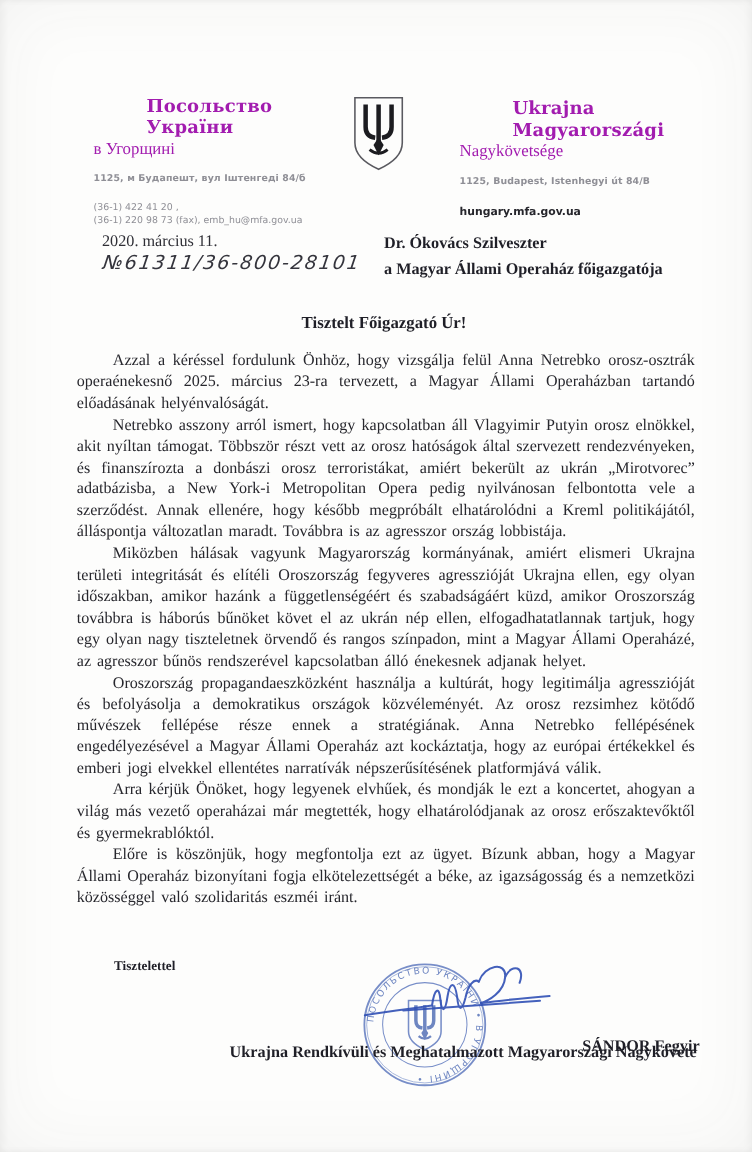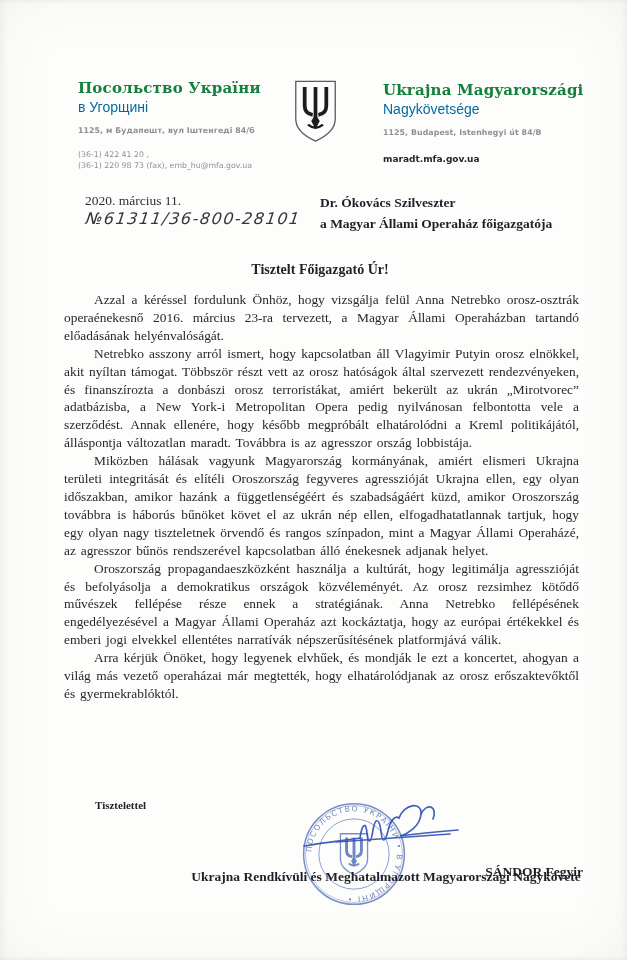--- a/index.html
+++ b/index.html
@@ -5,22 +5,22 @@
   html,body{margin:0;padding:0;background:#e9e9e9;}
   .page{
     position:relative;width:627px;height:960px;background:#fdfdfc;
     margin:0 auto;overflow:hidden;
     box-shadow:inset 0 0 60px rgba(60,60,60,0.05), inset 3px 0 6px rgba(0,0,0,0.04), inset -3px 0 6px rgba(0,0,0,0.04);
     font-family:"Liberation Serif", serif;color:#26262c;
   }
   
   .hdr-left{position:absolute;left:78px;top:79px;width:210px;}
   .hdr-right{position:absolute;left:383px;top:81px;width:210px;}
-  .hdr-title{font-family:"DejaVu Serif", serif;font-weight:700;font-size:15px;color:#15803d;letter-spacing:.2px;}
-  .hdr-sub{font-family:Liberation Sans, sans-serif;font-size:14px;color:#0369a1;margin-top:2px;}
+  .hdr-title{font-family:"DejaVu Serif", serif;font-weight:700;font-size:15px;color:#a21caf;letter-spacing:.2px;margin-left:44px;}
+  .hdr-sub{font-family:Liberation Serif, serif;font-size:14px;color:#a21caf;margin-top:2px;}
   .hdr-addr{font-family:"DejaVu Sans", sans-serif;font-size:7.8px;color:#8f8f96;margin-top:11px;letter-spacing:.1px;font-weight:bold;}
   .hdr-phones{font-family:"DejaVu Sans", sans-serif;font-size:7.8px;color:#8f8f96;margin-top:14px;line-height:1.45;}
   .hdr-site{font-family:"DejaVu Sans", sans-serif;font-weight:700;font-size:9px;color:#26262c;margin-top:17px;}
   .emblem{position:absolute;left:292px;top:80px;}
   
   .dateline{position:absolute;left:85px;top:193px;font-size:13.5px;color:#2f2f36;}
   .refnum{
     position:absolute;left:86px;top:209px;
     font-family:"DejaVu Sans", sans-serif;font-style:italic;font-size:16px;
     letter-spacing:1.5px;color:#35353d;transform:skewX(-8deg);
@@ -66,45 +66,46 @@
       </g>
       <path d="M25,36 L20.5,43 L25,52 L29.5,43 Z" fill="#1c1c20"></path>
       <path d="M17,47 Q25,53.5 33,47" fill="none" stroke="#1c1c20" stroke-width="2.6"></path>
     </svg>
   </div>
 
   <div class="hdr-right">
     <div class="hdr-title">Ukrajna Magyarországi</div>
     <div class="hdr-sub">Nagykövetsége</div>
     <div class="hdr-addr">1125, Budapest, Istenhegyi út 84/B</div>
-    <div class="hdr-site">maradt.mfa.gov.ua</div>
+    <div class="hdr-site">hungary.mfa.gov.ua</div>
   </div>
 
   <div class="dateline">2020. március 11.</div>
   <div class="refnum">№61311/36-800-28101</div>
 
   <div class="recipient">
     <div>Dr. Ókovács Szilveszter</div>
     <div>a Magyar Állami Operaház főigazgatója</div>
   </div>
 
   <div class="salutation">Tisztelt Főigazgató Úr!</div>
 
   <div class="body-text">
 
-      <p>Azzal a kéréssel fordulunk Önhöz, hogy vizsgálja felül Anna Netrebko orosz-osztrák operaénekesnő 2016. március 23-ra tervezett, a Magyar Állami Operaházban tartandó előadásának helyénvalóságát.</p>
+      <p>Azzal a kéréssel fordulunk Önhöz, hogy vizsgálja felül Anna Netrebko orosz-osztrák operaénekesnő 2025. március 23-ra tervezett, a Magyar Állami Operaházban tartandó előadásának helyénvalóságát.</p>
 
       <p>Netrebko asszony arról ismert, hogy kapcsolatban áll Vlagyimir Putyin orosz elnökkel, akit nyíltan támogat. Többször részt vett az orosz hatóságok által szervezett rendezvényeken, és finanszírozta a donbászi orosz terroristákat, amiért bekerült az ukrán „Mirotvorec” adatbázisba, a New York-i Metropolitan Opera pedig nyilvánosan felbontotta vele a szerződést. Annak ellenére, hogy később megpróbált elhatárolódni a Kreml politikájától, álláspontja változatlan maradt. Továbbra is az agresszor ország lobbistája.</p>
 
       <p>Miközben hálásak vagyunk Magyarország kormányának, amiért elismeri Ukrajna területi integritását és elítéli Oroszország fegyveres agresszióját Ukrajna ellen, egy olyan időszakban, amikor hazánk a függetlenségéért és szabadságáért küzd, amikor Oroszország továbbra is háborús bűnöket követ el az ukrán nép ellen, elfogadhatatlannak tartjuk, hogy egy olyan nagy tiszteletnek örvendő és rangos színpadon, mint a Magyar Állami Operaházé, az agresszor bűnös rendszerével kapcsolatban álló énekesnek adjanak helyet.</p>
 
       <p>Oroszország propagandaeszközként használja a kultúrát, hogy legitimálja agresszióját és befolyásolja a demokratikus országok közvéleményét. Az orosz rezsimhez kötődő művészek fellépése része ennek a stratégiának. Anna Netrebko fellépésének engedélyezésével a Magyar Állami Operaház azt kockáztatja, hogy az európai értékekkel és emberi jogi elvekkel ellentétes narratívák népszerűsítésének platformjává válik.</p>
 
       <p>Arra kérjük Önöket, hogy legyenek elvhűek, és mondják le ezt a koncertet, ahogyan a világ más vezető operaházai már megtették, hogy elhatárolódjanak az orosz erőszaktevőktől és gyermekrablóktól.</p>
 
+      <p>Előre is köszönjük, hogy megfontolja ezt az ügyet. Bízunk abban, hogy a Magyar Állami Operaház bizonyítani fogja elkötelezettségét a béke, az igazságosság és a nemzetközi közösséggel való szolidaritás eszméi iránt.</p>
     </div>
 
   <div class="valediction">Tisztelettel</div>
 
   <div class="stamp">
     <svg width="114" height="114" viewBox="0 0 120 120">
       <defs>
         <path id="stampcirc" d="M60,60 m-45,0 a45,45 0 1,1 90,0 a45,45 0 1,1 -90,0"></path>
       </defs>
       <circle cx="60" cy="60" r="53" fill="none" stroke="#5b76bd" stroke-width="1.6"></circle>

